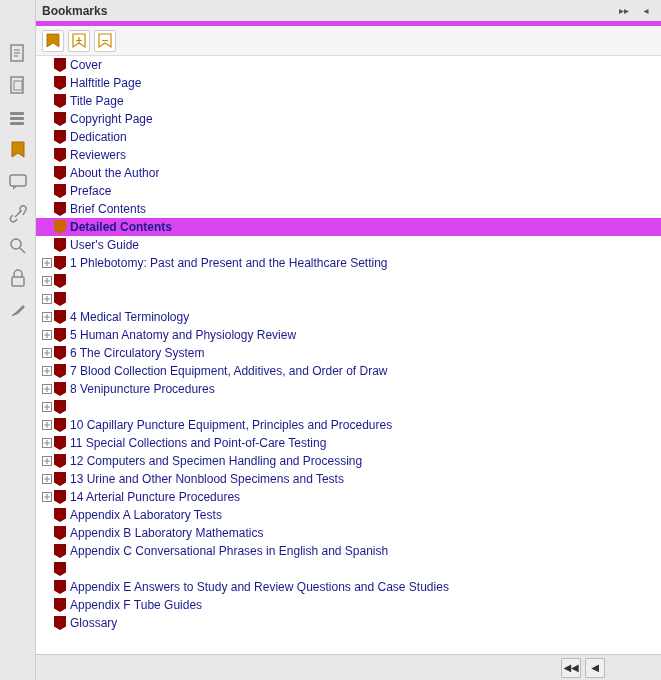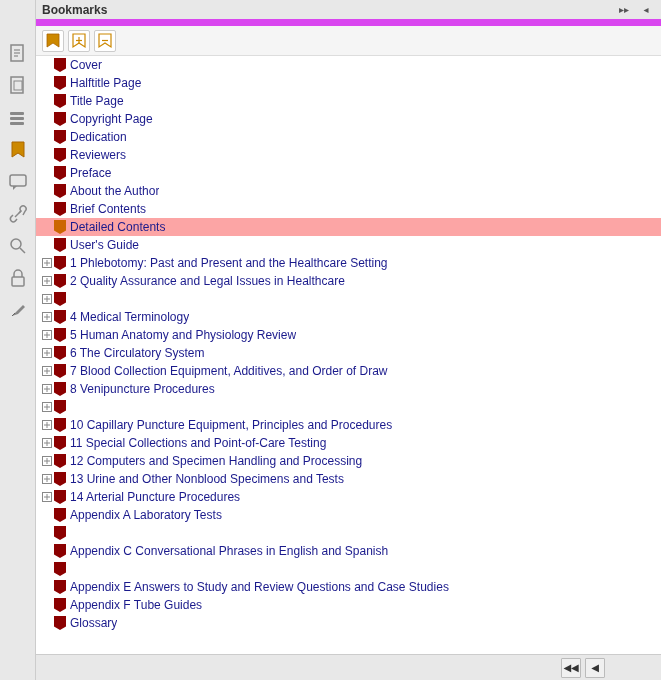--- a/index.html
+++ b/index.html
@@ -34,21 +34,21 @@
       flex: 1;
       display: flex;
       flex-direction: column;
       background: #fff;
     }
 
     
     .panel-header {
       height: 26px;
       background: #e8e8e8;
-      border-bottom: 7px solid #d946ef;
+      border-bottom: 5px solid #d946ef;
       display: flex;
       align-items: center;
       justify-content: space-between;
       padding: 0 6px;
     }
     .panel-title {
       font-size: 12px;
       font-weight: bold;
       color: #333;
     }
@@ -99,21 +99,21 @@
       background: #fff;
     }
     .bookmark-item {
       display: flex;
       align-items: center;
       padding: 2px 4px;
       cursor: pointer;
       min-height: 18px;
       user-select: none;
     }
-    .bookmark-item.highlighted { background: #fca5a5; font-weight: normal; }
+    .bookmark-item.highlighted { background: #d946ef; font-weight: bold; }
 
     .expand-icon {
       width: 14px;
       height: 14px;
       display: flex;
       align-items: center;
       justify-content: center;
       font-size: 9px;
       color: #666;
       cursor: pointer;
@@ -299,26 +299,26 @@
         <span class="bookmark-text">Dedication</span>
       </div>
       <div class="bookmark-item">
         <div class="expand-placeholder"></div>
         <div class="bookmark-flag"></div>
         <span class="bookmark-text">Reviewers</span>
       </div>
       <div class="bookmark-item">
         <div class="expand-placeholder"></div>
         <div class="bookmark-flag"></div>
+        <span class="bookmark-text">About the Author</span>
+      </div>
+      <div class="bookmark-item">
+        <div class="expand-placeholder"></div>
+        <div class="bookmark-flag"></div>
         <span class="bookmark-text">Preface</span>
-      </div>
-      <div class="bookmark-item">
-        <div class="expand-placeholder"></div>
-        <div class="bookmark-flag"></div>
-        <span class="bookmark-text">About the Author</span>
       </div>
       <div class="bookmark-item">
         <div class="expand-placeholder"></div>
         <div class="bookmark-flag"></div>
         <span class="bookmark-text">Brief Contents</span>
       </div>
       <div class="bookmark-item highlighted">
         <div class="expand-placeholder"></div>
         <div class="bookmark-flag orange"></div>
         <span class="bookmark-text">Detailed Contents</span>
@@ -341,21 +341,20 @@
       </div>
       <div class="bookmark-item">
         <div class="expand-icon">
           <svg width="10" height="10" viewBox="0 0 10 10">
             <rect x="0.5" y="0.5" width="9" height="9" fill="none" stroke="#888" stroke-width="1"></rect>
             <line x1="5" y1="2" x2="5" y2="8" stroke="#888" stroke-width="1"></line>
             <line x1="2" y1="5" x2="8" y2="5" stroke="#888" stroke-width="1"></line>
           </svg>
         </div>
         <div class="bookmark-flag"></div>
-        <span class="bookmark-text">2 Quality Assurance and Legal Issues in Healthcare</span>
       </div>
       <div class="bookmark-item">
         <div class="expand-icon">
           <svg width="10" height="10" viewBox="0 0 10 10">
             <rect x="0.5" y="0.5" width="9" height="9" fill="none" stroke="#888" stroke-width="1"></rect>
             <line x1="5" y1="2" x2="5" y2="8" stroke="#888" stroke-width="1"></line>
             <line x1="2" y1="5" x2="8" y2="5" stroke="#888" stroke-width="1"></line>
           </svg>
         </div>
         <div class="bookmark-flag"></div>
@@ -481,20 +480,21 @@
         <span class="bookmark-text">14 Arterial Puncture Procedures</span>
       </div>
       <div class="bookmark-item">
         <div class="expand-placeholder"></div>
         <div class="bookmark-flag"></div>
         <span class="bookmark-text">Appendix A Laboratory Tests</span>
       </div>
       <div class="bookmark-item">
         <div class="expand-placeholder"></div>
         <div class="bookmark-flag"></div>
+        <span class="bookmark-text">Appendix B Laboratory Mathematics</span>
       </div>
       <div class="bookmark-item">
         <div class="expand-placeholder"></div>
         <div class="bookmark-flag"></div>
         <span class="bookmark-text">Appendix C Conversational Phrases in English and Spanish</span>
       </div>
       <div class="bookmark-item">
         <div class="expand-placeholder"></div>
         <div class="bookmark-flag"></div>
       </div>

